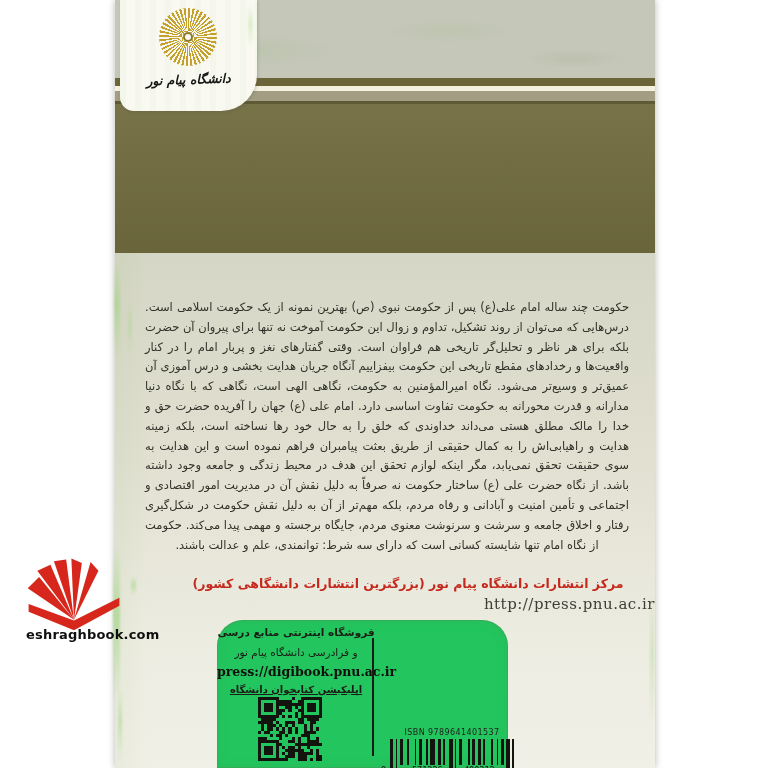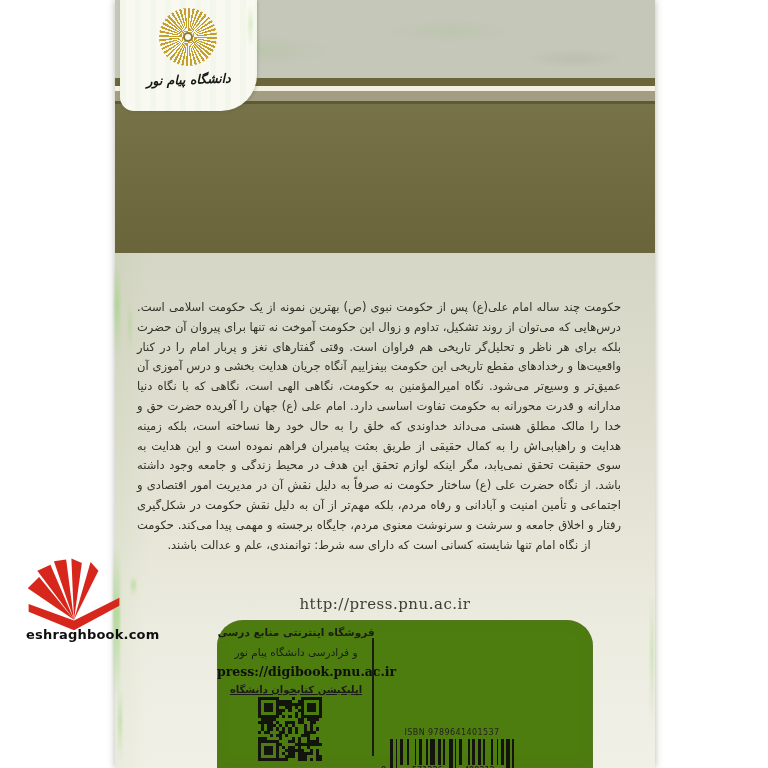--- a/index.html
+++ b/index.html
@@ -57,40 +57,40 @@
   }
   .uni-name{
     position:absolute;left:0;top:72px;width:100%;
     text-align:center;direction:rtl;
     font-size:12.5px;font-weight:bold;font-style:italic;color:#161612;
     transform:rotate(-2deg);
   }
 
   
   #back-text{
-    left:22px;top:298px;width:484px;height:215px;
+    left:30px;top:298px;width:484px;height:215px;
     direction:rtl;text-align:justify;text-align-last:center;
     font-size:11.5px;line-height:19.8px;color:#32312a;
   }
 
   
   #publisher-line{
     left:0;top:576px;width:540px;box-sizing:border-box;padding-left:46px;
     text-align:center;direction:rtl;
     font-size:12.5px;font-weight:bold;color:#c5291d;
   }
   #press-url{
-    left:0;top:595px;width:540px;text-align:center;
+    left:0;top:595px;width:540px;text-align:right;
     font-family:"DejaVu Serif",serif;font-size:15px;letter-spacing:.5px;color:#3f3e36;
   }
 
   
   #info-box{
-    left:102px;top:620px;width:376px;height:148px;
-    background:#4d7c0f;
+    left:102px;top:620px;width:291px;height:148px;
+    background:#22c55e;
     border-radius:26px 26px 0 0;
     box-shadow:inset 0 0 0 1px rgba(110,105,80,.22), inset 0 0 14px rgba(110,105,80,.10);
   }
   .store-col{position:absolute;left:0;top:0;width:158px;direction:rtl;text-align:center;color:#1c1c16;}
   .store-line1{position:absolute;left:0;top:6px; width:158px;font-size:10.5px;font-weight:bold;}
   .store-line2{position:absolute;left:0;top:26px;width:158px;font-size:10.5px;font-weight:normal;}
   .digibook-url{
     position:absolute;left:0;top:44px;width:158px;direction:ltr;
     font-family:"DejaVu Serif",serif;font-size:12.5px;font-weight:bold;color:#0f0f0c;text-align:center;
   }
@@ -144,20 +144,21 @@
 
   <div id="logo-box" class="abs">
     <div class="sunburst">
       <div class="sun-core"></div>
     </div>
     <div class="uni-name">دانشگاه پیام نور</div>
   </div>
 
   <div id="back-text" class="abs">حکومت چند ساله امام علی(ع) پس از حکومت نبوی (ص) بهترین نمونه از یک حکومت اسلامی است. درس‌هایی که می‌توان از روند تشکیل، تداوم و زوال این حکومت آموخت نه تنها برای پیروان آن حضرت بلکه برای هر ناظر و تحلیل‌گر تاریخی هم فراوان است. وقتی گفتارهای نغز و پربار امام را در کنار واقعیت‌ها و رخدادهای مقطع تاریخی این حکومت بیفزاییم آنگاه جریان هدایت بخشی و درس آموزی آن عمیق‌تر و وسیع‌تر می‌شود. نگاه امیرالمؤمنین به حکومت، نگاهی الهی است، نگاهی که با نگاه دنیا مدارانه و قدرت محورانه به حکومت تفاوت اساسی دارد. امام علی (ع) جهان را آفریده حضرت حق و خدا را مالک مطلق هستی می‌داند خداوندی که خلق را به حال خود رها نساخته است، بلکه زمینه هدایت و راهیابی‌اش را به کمال حقیقی از طریق بعثت پیامبران فراهم نموده است و این هدایت به سوی حقیقت تحقق نمی‌یابد، مگر اینکه لوازم تحقق این هدف در محیط زندگی و جامعه وجود داشته باشد. از نگاه حضرت علی (ع) ساختار حکومت نه صرفاً به دلیل نقش آن در مدیریت امور اقتصادی و اجتماعی و تأمین امنیت و آبادانی و رفاه مردم، بلکه مهم‌تر از آن به دلیل نقش حکومت در شکل‌گیری رفتار و اخلاق جامعه و سرشت و سرنوشت معنوی مردم، جایگاه برجسته و مهمی پیدا می‌کند. حکومت از نگاه امام تنها شایسته کسانی است که دارای سه شرط: توانمندی، علم و عدالت باشند.</div>
 
+  <div id="publisher-line" class="abs">مرکز انتشارات دانشگاه پیام نور (بزرگترین انتشارات دانشگاهی کشور)</div>
   <div id="press-url" class="abs">http://press.pnu.ac.ir</div>
 
   <div id="info-box" class="abs">
     <div class="store-col">
       <div class="store-line1">فروشگاه اینترنتی منابع درسی</div>
       <div class="store-line2">و فرادرسی دانشگاه پیام نور</div>
       <div class="digibook-url">press://digibook.pnu.ac.ir</div>
       <div class="app-line">اپلیکیشن کتابخوان دانشگاه</div>
     </div>
     <svg id="qr-code" viewBox="0 0 21 21">

